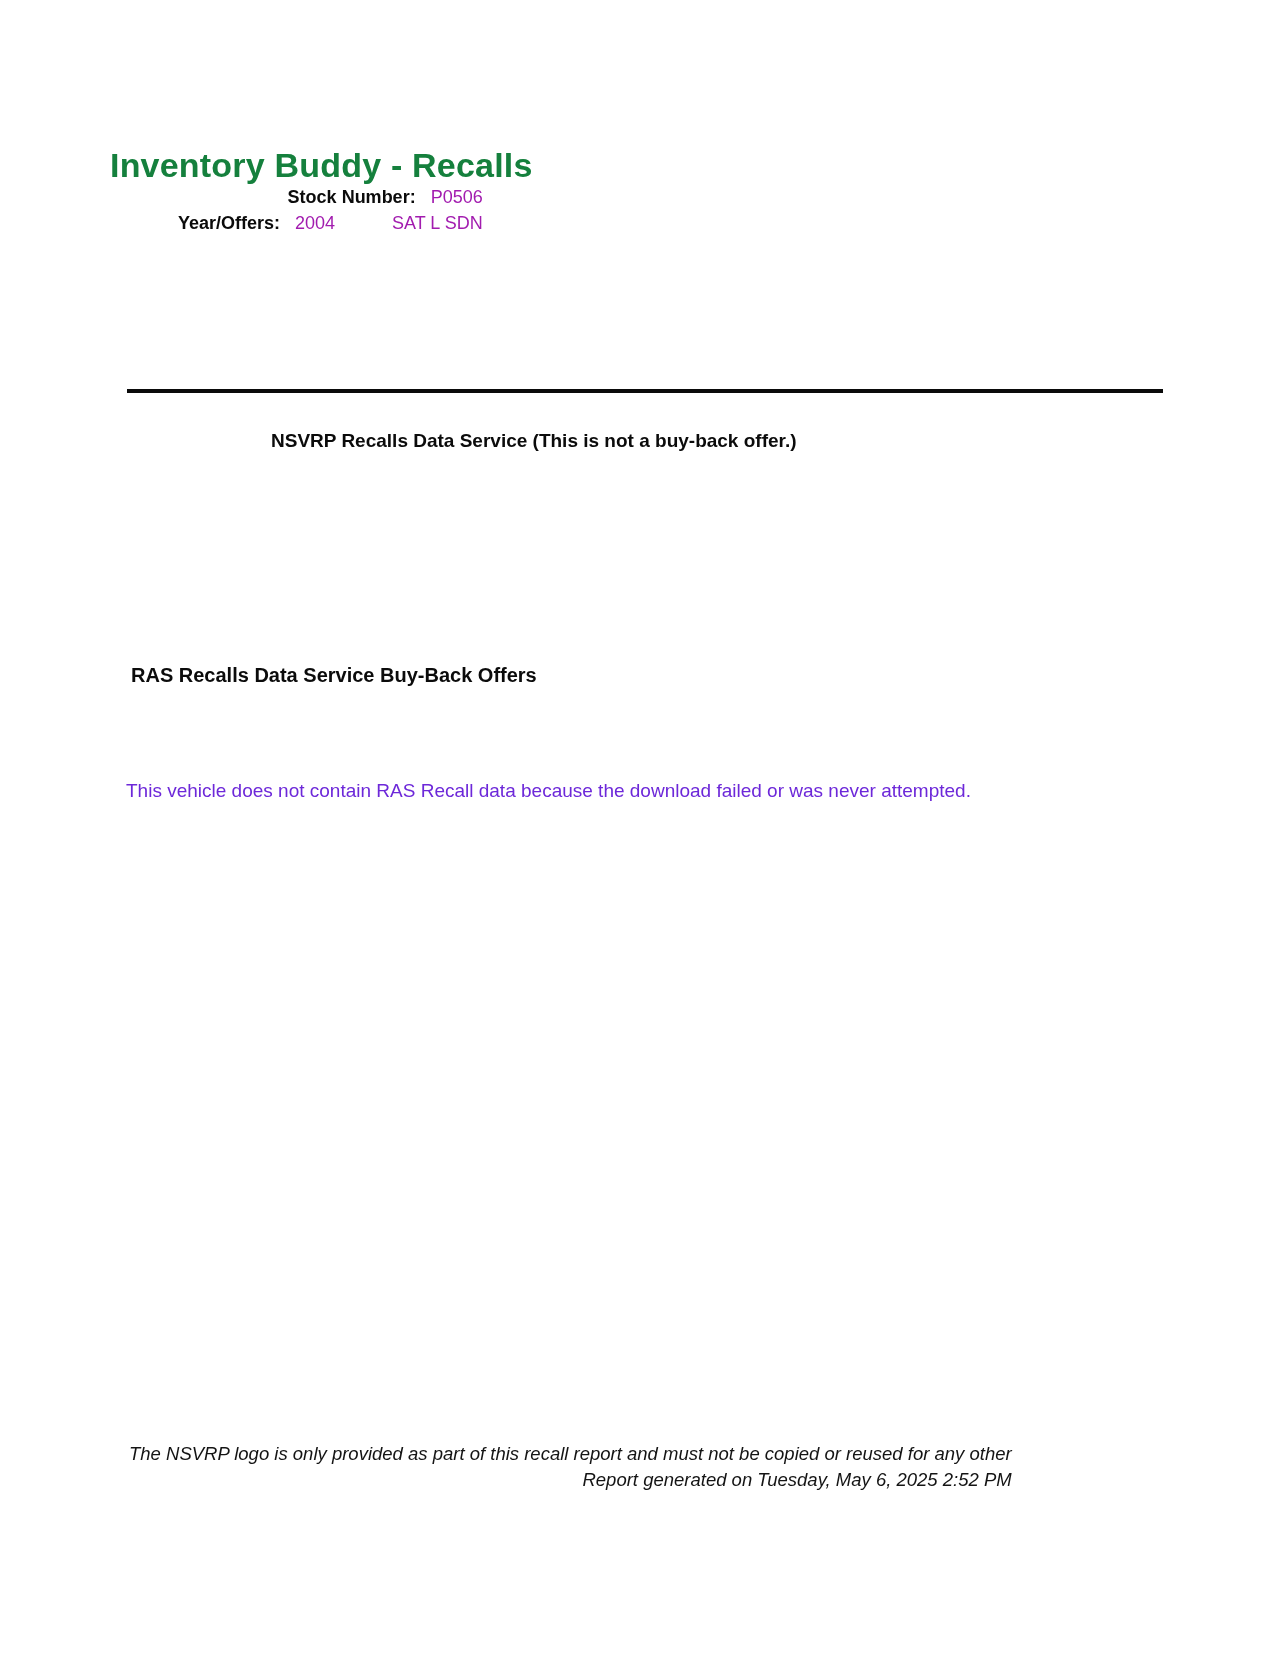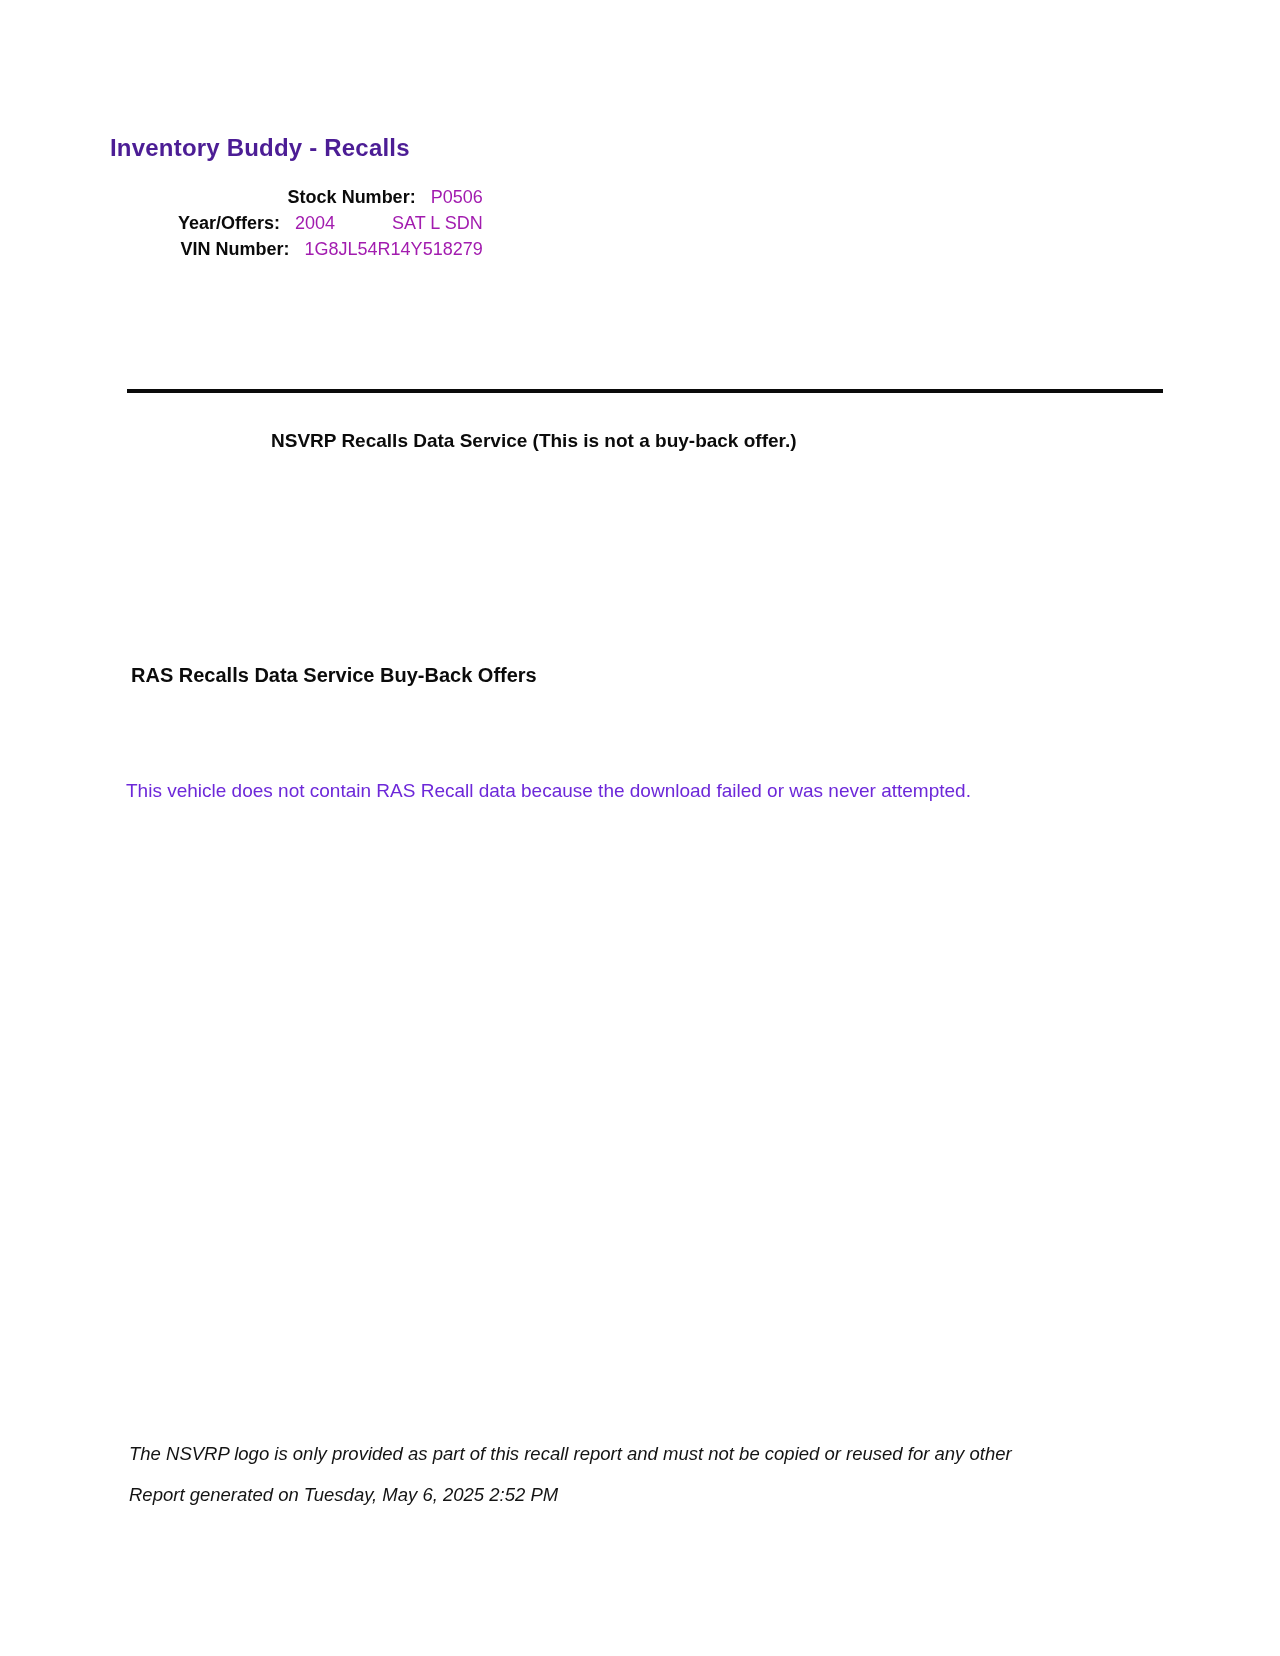--- a/index.html
+++ b/index.html
@@ -12,25 +12,25 @@
     width: 1280px;
     height: 1656px;
     background: #ffffff;
     color: #111111;
     font-family: "Liberation Sans", sans-serif;
     overflow: hidden;
   }
   .title {
     position: absolute;
     left: 110px;
-    top: 134px;
-    font-size: 24px;
+    top: 146px;
+    font-size: 34px;
     font-weight: bold;
     letter-spacing: 0.2px;
-    color: #4c1d95;
+    color: #15803d;
   }
   .info-block {
     position: absolute;
     left: 110px;
     top: 184px;
   }
   .info-row {
     display: flex;
     align-items: baseline;
     height: 26px;
@@ -94,45 +94,41 @@
   .footer {
     position: absolute;
     left: 129px;
     top: 1441px;
     font-size: 18.5px;
     font-style: italic;
     line-height: 26px;
     color: #141414;
   }
   .report-generated {
-    margin-top: 15px;
+    text-align: right;
   }
 </style>
 </head>
 <body>
 
 <div class="page">
 
   <div class="title">Inventory Buddy - Recalls</div>
 
   <div class="info-block">
     <div class="info-row">
       <span class="info-label">Stock Number:</span>
       <span class="info-value">P0506</span>
     </div>
     <div class="info-row">
       <span class="info-label">Year/Offers:</span>
       <span class="info-value">
         <span class="info-value-primary">2004</span><span>SAT L SDN</span>
       </span>
     </div>
-    <div class="info-row">
-      <span class="info-label">VIN Number:</span>
-      <span class="info-value">1G8JL54R14Y518279</span>
-    </div>
   </div>
 
   <div class="rule"></div>
 
   <div class="section-heading-1">NSVRP Recalls Data Service (This is not a buy-back offer.)</div>
 
 
   <div class="section-heading-2">RAS Recalls Data Service Buy-Back Offers</div>
 
   <div class="section-body-2">This vehicle does not contain RAS Recall data because the download failed or was never attempted.</div>

